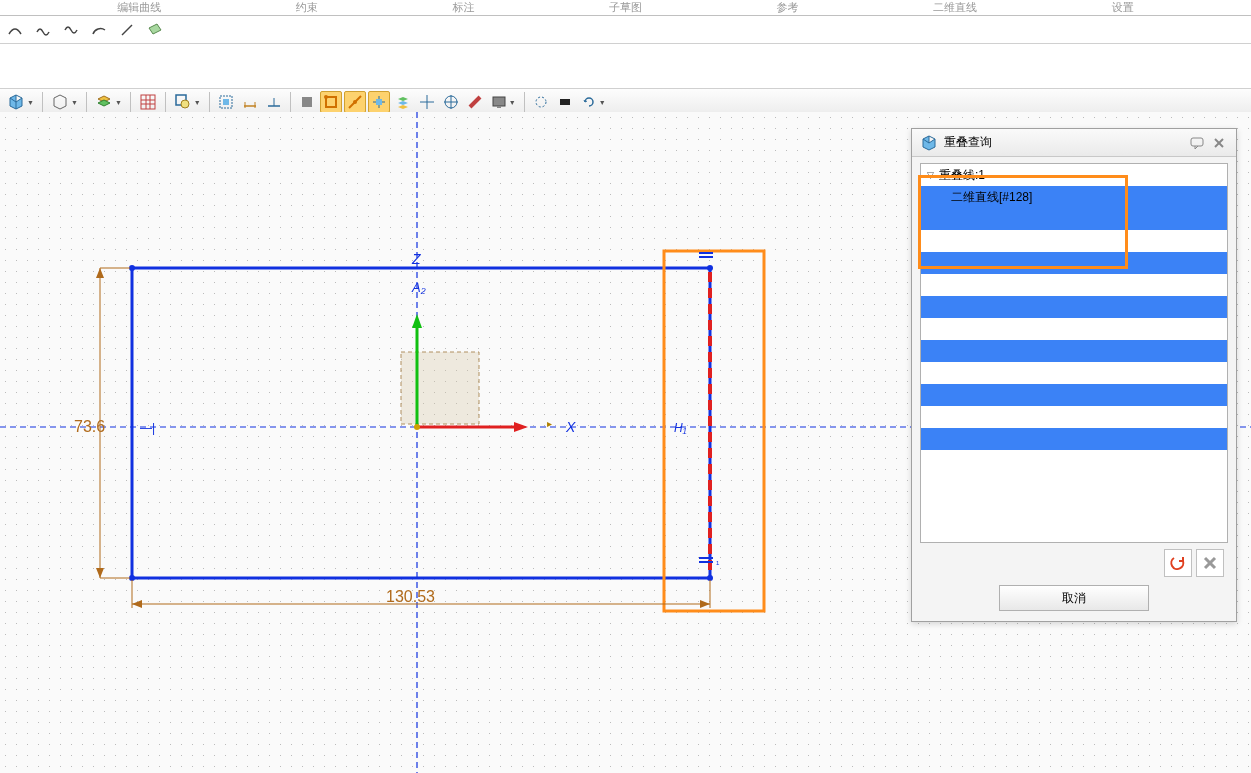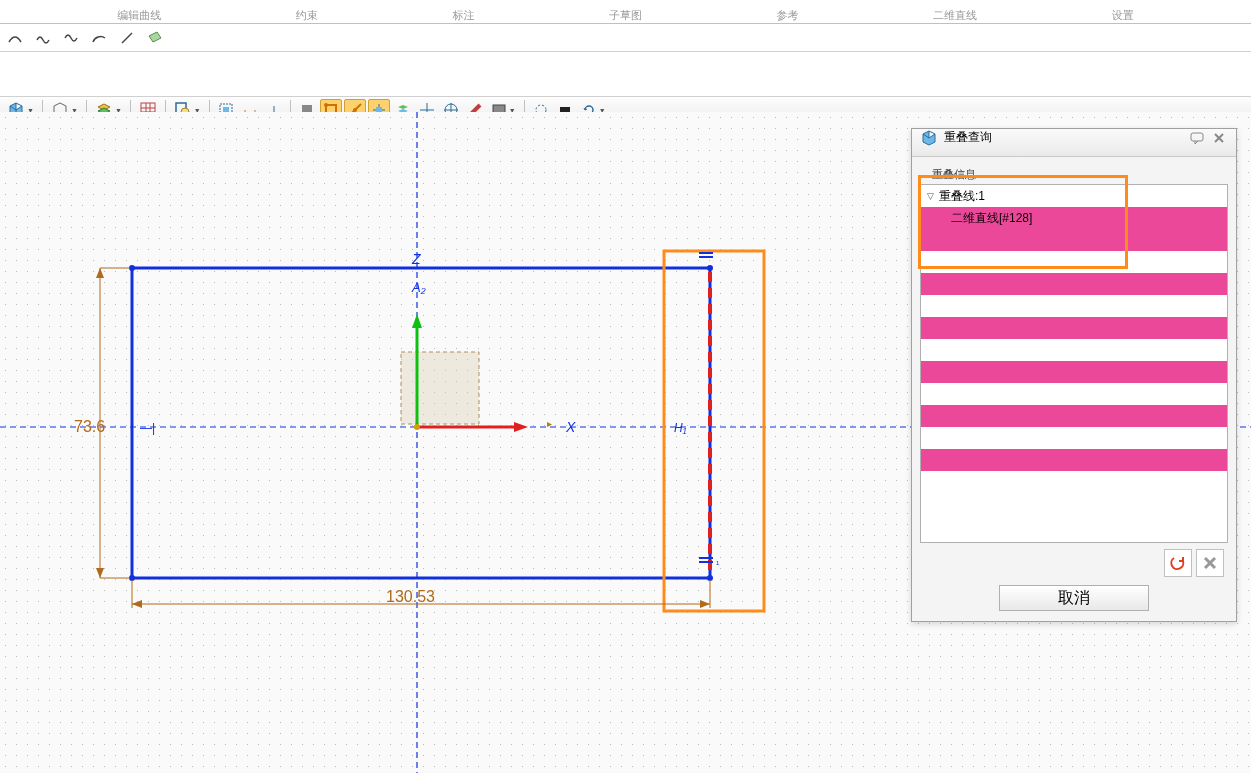--- a/index.html
+++ b/index.html
@@ -1,50 +1,50 @@
 <!DOCTYPE html>
 <html><head>
   <meta charset="utf-8">
   <style>
     * { margin: 0; padding: 0; box-sizing: border-box; font-family: "Microsoft YaHei", Arial, sans-serif; }
     body { width: 1251px; height: 773px; overflow: hidden; background: #f0f0f0; position: relative; }
 
-    .ribbon-labels { height: 24px; background: #fff; border-bottom: 1px solid #c0c0c0; display: flex; font-size: 11px; color: #999; padding: 0 50px; justify-content: space-around; align-items: flex-end; }
+    .ribbon-labels { height: 16px; background: #fff; border-bottom: 1px solid #c0c0c0; display: flex; font-size: 11px; color: #999; padding: 0 50px; justify-content: space-around; }
     .ribbon-label { padding: 0 20px; }
 
     .quick-toolbar { height: 28px; background: #fff; border-bottom: 1px solid #d0d0d0; display: flex; align-items: center; padding: 2px 4px; gap: 6px; }
     .qt-btn { width: 22px; height: 22px; display: flex; align-items: center; justify-content: center; cursor: pointer; border-radius: 2px; }
 
     .spacer1 { height: 44px; background: #fff; }
 
     .main-toolbar { height: 28px; background: linear-gradient(#fdfdfd,#ececec); border-top: 1px solid #d0d0d0; border-bottom: 1px solid #c0c0c0; display: flex; align-items: center; padding: 2px 4px; gap: 2px; }
     .tb-btn { height: 22px; padding: 0 3px; display: flex; align-items: center; justify-content: center; cursor: pointer; border-radius: 2px; gap:1px; }
     .tb-btn.active { background: #fdd26e; border: 1px solid #d0a030; padding: 0 2px; }
     .tb-sep { width: 1px; height: 20px; background: #c0c0c0; margin: 0 3px; }
     .drop-arrow { font-size: 7px; color: #555; margin-left:1px; }
 
     .canvas-area { position: absolute; top: 112px; left: 0; width: 1251px; height: 661px; background: #fafafa; background-image: radial-gradient(#bbb 0.6px, transparent 0.6px); background-size: 11px 11px; }
 
     .panel { position: absolute; right: 14px; top: 128px; width: 326px; height: 494px; background: #f4f4f4; border: 1px solid #a0a0a0; box-shadow: 0 2px 6px rgba(0,0,0,0.15); }
-    .panel-header { height: 28px; display: flex; align-items: flex-start; padding: 0 8px; background: linear-gradient(#fafafa,#eaeaea); border-bottom: 1px solid #c8c8c8; }
+    .panel-header { height: 28px; display: flex; align-items: center; padding: 0 8px; background: linear-gradient(#fafafa,#eaeaea); border-bottom: 1px solid #c8c8c8; }
     .panel-icon { width: 18px; height: 18px; margin-right: 6px; }
     .panel-title { font-size: 12px; flex: 1; }
     .panel-headbtn { width: 18px; height: 18px; margin-left: 4px; cursor: pointer; display:flex;align-items:center;justify-content:center;color:#666; }
     .panel-body { position: relative; padding: 6px 8px 8px; height: calc(100% - 28px); display: flex; flex-direction: column; }
     .group-label { font-size: 11px; color: #333; margin: 4px 0 2px 12px; }
     .tree { background: #fff; border: 1px solid #b0b0b0; flex: 1; overflow: auto; font-size: 12px; }
     .tree-row { height: 22px; display: flex; align-items: center; padding-left: 6px; }
-    .tree-row.alt { background: #ec4899; }
+    .tree-row.alt { background: #3b82f6; }
     .tree-caret { width: 12px; font-size: 9px; color: #555; cursor: pointer; }
     .tree-indent { width: 24px; }
     .hl-box { position: absolute; border: 3px solid #ff8c1a; pointer-events: none; }
     .panel-tools { display: flex; justify-content: flex-end; gap: 4px; padding: 6px 4px 2px; }
     .tool-btn { width: 28px; height: 28px; border: 1px solid #c0c0c0; background: #fff; display:flex;align-items:center;justify-content:center; cursor:pointer; }
     .panel-footer { padding: 6px 0 2px; display: flex; justify-content: center; }
-    .cancel-btn { width: 150px; height: 26px; border: 1px solid #b0b0b0; background: linear-gradient(#fff,#e8e8e8); font-size: 16px; cursor: pointer; }
+    .cancel-btn { width: 150px; height: 26px; border: 1px solid #b0b0b0; background: linear-gradient(#fff,#e8e8e8); font-size: 12px; cursor: pointer; }
 
     svg.cad { position: absolute; top:0; left:0; }
   </style>
 </head>
 <body>
 
 <div class="ribbon-labels">
   <span class="ribbon-label">编辑曲线</span>
   <span class="ribbon-label">约束</span>
   <span class="ribbon-label">标注</span>
@@ -299,21 +299,20 @@
         </svg>
       </div>
     <div class="panel-headbtn">
         <svg width="12" height="12">
           <line x1="2" y1="2" x2="10" y2="10" stroke="#888" stroke-width="2"></line>
           <line x1="10" y1="2" x2="2" y2="10" stroke="#888" stroke-width="2"></line>
         </svg>
       </div>
   </div>
   <div class="panel-body">
-    <div class="group-label">重叠信息</div>
     <div class="hl-box" style="left:6px; top:18px; width:210px; height:94px;"></div>
     <div class="tree">
       <div class="tree-row">
         <span class="tree-caret">▽</span>
         <span>重叠线:1</span>
       </div>
       <div class="tree-row alt">
         <span class="tree-indent"></span>
         <span>二维直线[#128]</span>
       </div>

